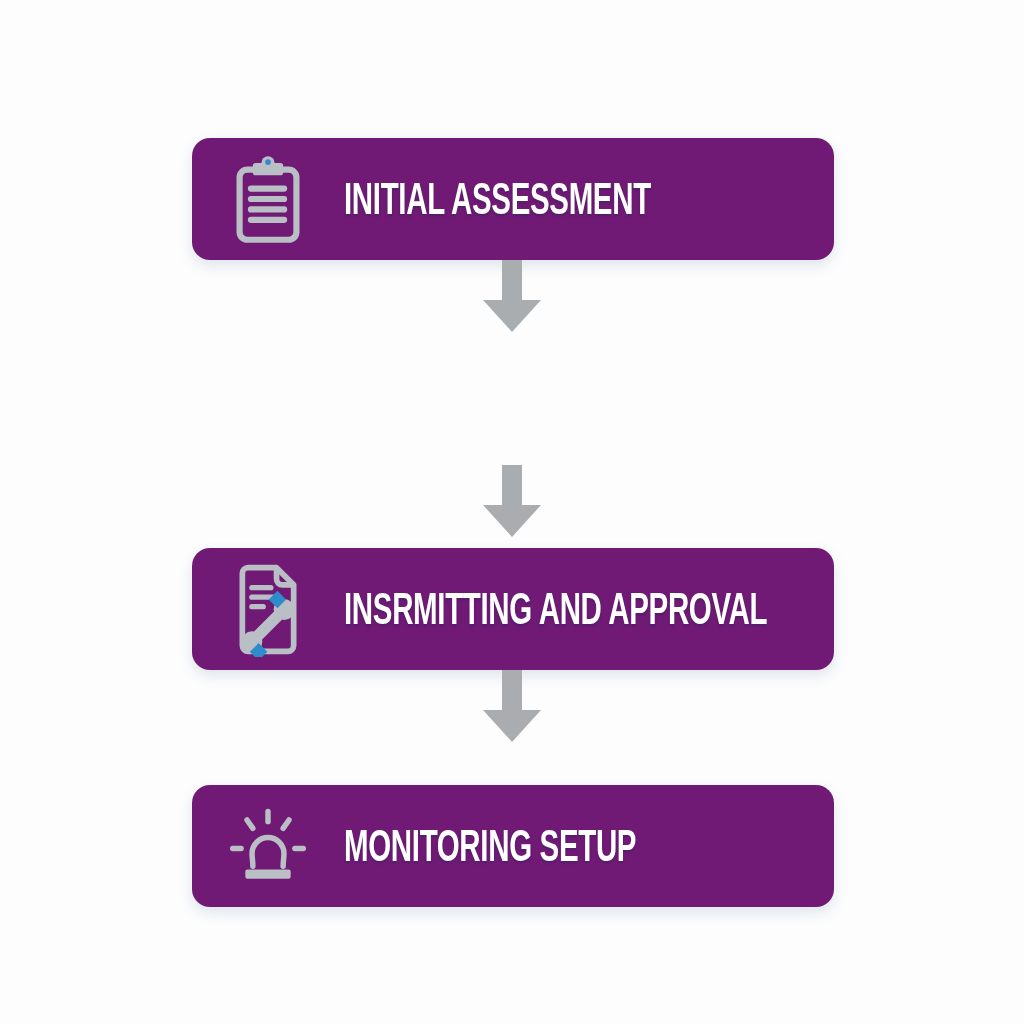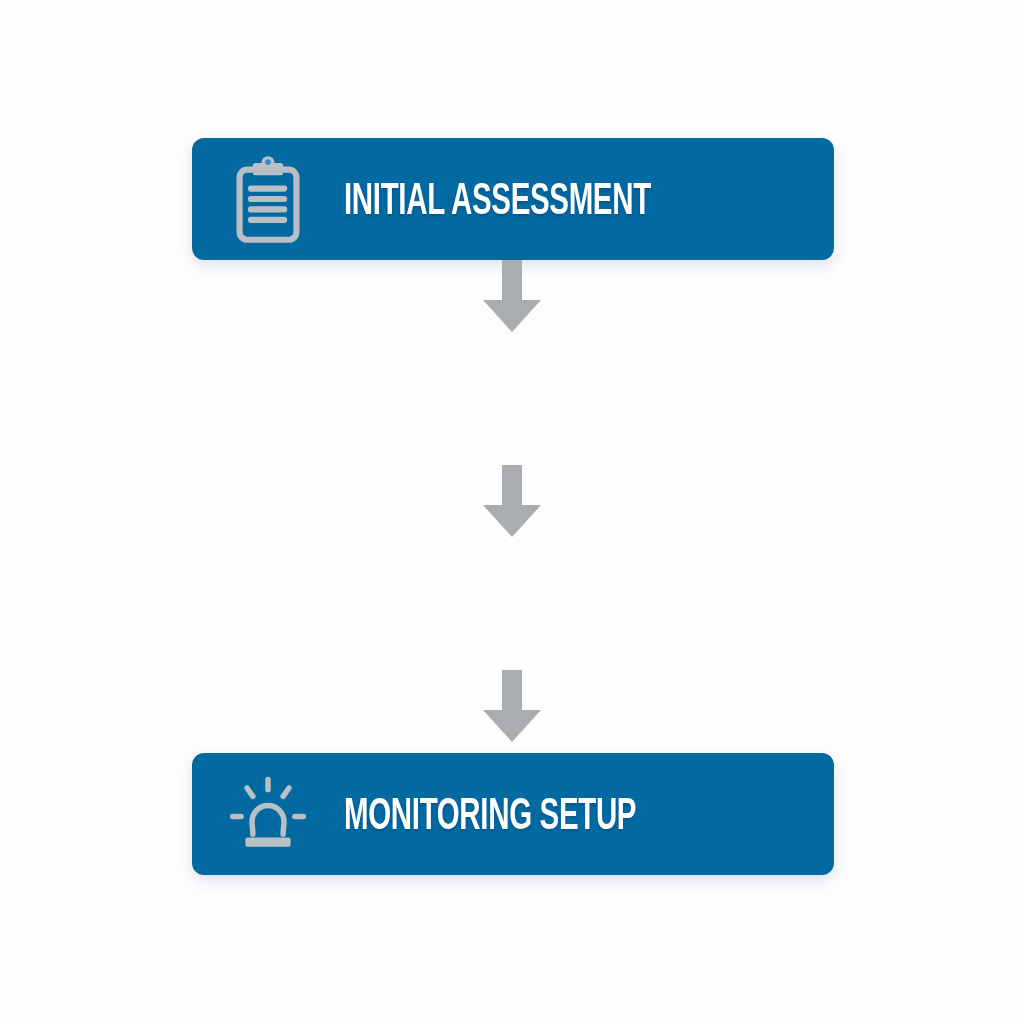--- a/index.html
+++ b/index.html
@@ -14,28 +14,28 @@
   .canvas {
     position: relative;
     width: 1024px;
     height: 1024px;
   }
   .flow-step {
     position: absolute;
     left: 192px;
     width: 642px;
     height: 122px;
-    background: #0369a1;
-    border-radius: 12px;
+    background: #701a75;
+    border-radius: 18px;
     box-shadow: 0 6px 14px rgba(70, 100, 130, 0.16);
   }
   .step-1 { top: 138px; }
   .step-2 { top: 343px; }
   .step-3 { top: 548px; }
-  .step-4 { top: 753px; text-decoration: underline; }
+  .step-4 { top: 785px; text-decoration: underline; }
 
   .icon-wrap {
     position: absolute;
     left: 34px;
     top: 0;
     width: 84px;
     height: 100%;
     display: flex;
     align-items: center;
     justify-content: center;
@@ -88,20 +88,41 @@
 
   <svg class="arrow arrow-1" viewBox="0 0 58 72">
     <polygon points="19,0 39,0 39,40 58,40 29,72 0,40 19,40" fill="#a9adb0"></polygon>
   </svg>
 
 
   <svg class="arrow arrow-2" viewBox="0 0 58 72">
     <polygon points="19,0 39,0 39,40 58,40 29,72 0,40 19,40" fill="#a9adb0"></polygon>
   </svg>
 
+  <div class="flow-step step-3">
+    <div class="icon-wrap">
+      <svg width="76" height="95" viewBox="0 0 80 100">
+        <path d="M13 12 a6 6 0 0 1 6 -6 H49 L67 24 V88 a6 6 0 0 1 -6 6 H19 a6 6 0 0 1 -6 -6 Z" fill="none" stroke="#b9bfc4" stroke-width="6" stroke-linejoin="round"></path>
+        <path d="M49 6 V18 a6 6 0 0 0 6 6 H67" fill="none" stroke="#b9bfc4" stroke-width="6"></path>
+        <g stroke="#b9bfc4" stroke-width="5.5" stroke-linecap="round">
+          <line x1="23" y1="27" x2="43" y2="27"></line>
+          <line x1="23" y1="37" x2="47" y2="37"></line>
+          <line x1="23" y1="47" x2="35" y2="47"></line>
+        </g>
+        <g transform="translate(40,67) rotate(-45)">
+          <circle cx="-24" cy="0" r="11" fill="#b9bfc4"></circle>
+          <circle cx="24" cy="0" r="11" fill="#b9bfc4"></circle>
+          <rect x="-24" y="-6" width="48" height="12" rx="6" fill="#b9bfc4"></rect>
+          <rect x="20" y="-19" width="13" height="13" fill="#2e8cca"></rect>
+          <rect x="-33" y="6" width="13" height="13" fill="#2e8cca"></rect>
+        </g>
+      </svg>
+    </div>
+    <div class="step-label">INSRMITTING AND APPROVAL</div>
+  </div>
 
   <svg class="arrow arrow-3" viewBox="0 0 58 72">
     <polygon points="19,0 39,0 39,40 58,40 29,72 0,40 19,40" fill="#a9adb0"></polygon>
   </svg>
 
   <div class="flow-step step-4">
     <div class="icon-wrap">
       <svg width="88" height="82" viewBox="0 0 100 92">
         <g stroke="#b9bfc4" stroke-width="6.5" stroke-linecap="round" fill="none">
           <line x1="50" y1="5" x2="50" y2="17"></line>

